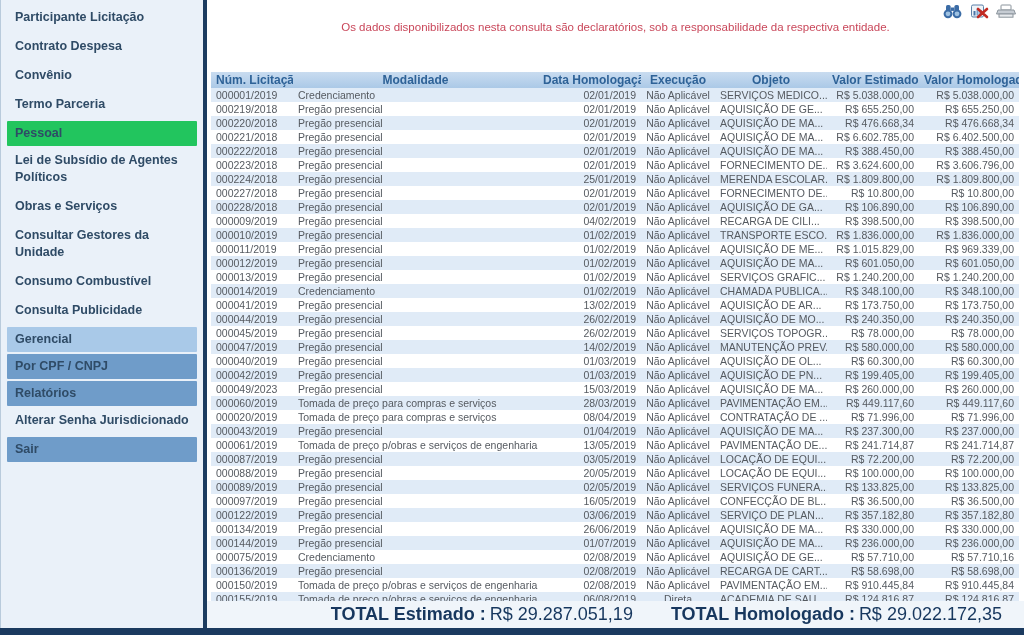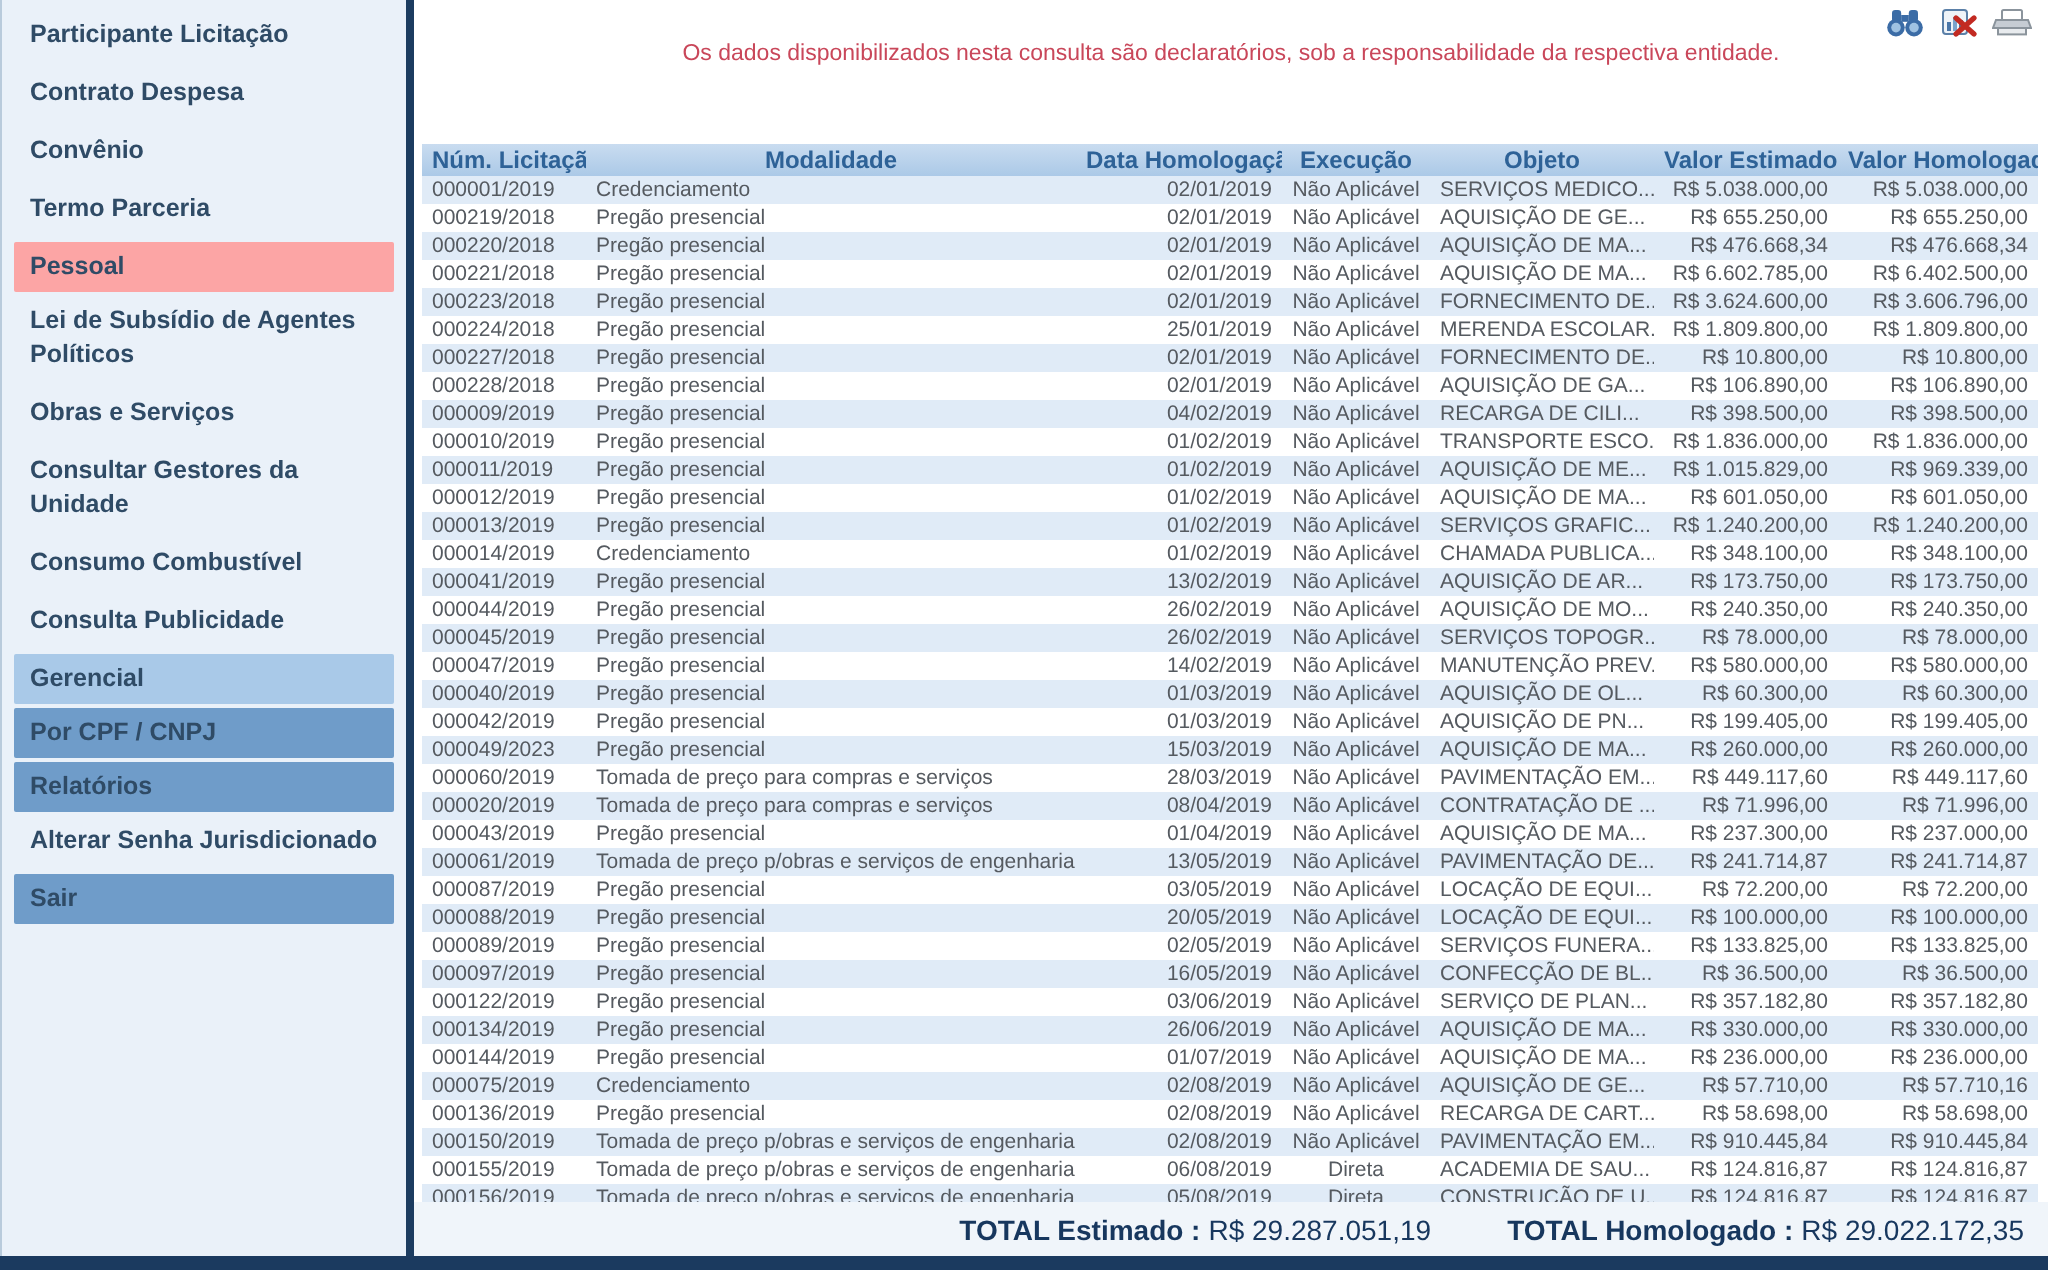--- a/index.html
+++ b/index.html
@@ -21,21 +21,21 @@
   }
   .side-item{
     margin:1px 6px 2px 6px;
     padding:4px 6px 4px 8px;
     font-size:12.5px;line-height:17px;
     color:#2f4b66;cursor:pointer;
     border-radius:1px;
     font-weight:bold;
   }
   .side-item.v-plain{background:transparent;margin-bottom:4px;}
-  .side-item.v-medium{background:#fca5a5;}
+  .side-item.v-medium{background:#22c55e;}
   .side-item.v-light{background:#a9c9e8;}
   .side-item.v-dark{background:#6f9cc9;}
 
   
   .main{flex:1;display:flex;flex-direction:column;background:#ffffff;position:relative;min-width:0;gap:32px;}
   .toolbar{position:absolute;top:3px;right:8px;display:flex;gap:7px;align-items:center;}
   .tool-btn{width:20px;height:16px;display:flex;align-items:center;justify-content:center;cursor:pointer;}
   .notice{
     margin-top:21px;text-align:center;
     color:#c9475a;font-size:11.5px;white-space:nowrap;
@@ -61,22 +61,22 @@
   table.grid tbody tr:nth-child(even){background:#ffffff;}
   td.cell-num{color:#98a1a8;}
   .al{text-align:left;} .ac{text-align:center;} .ar{text-align:right;}
 
   .table-wrap{flex:1;min-height:0;}
 
   
   .totals{
     height:27px;background:#f0f5fa;
     display:flex;align-items:center;justify-content:flex-end;
-    gap:38px;padding-right:12px;
-    color:#17375e;font-size:14px;white-space:nowrap;
+    gap:38px;padding-right:22px;
+    color:#17375e;font-size:18px;white-space:nowrap;
   }
   .totals .lbl{font-weight:bold;}
   .totals .val{font-weight:normal;margin-left:4px;}
   .bottombar{height:7px;background:#1b3a5f;}
 </style>
 </head>
 <body>
 
 <div class="page">
   <div class="content">
@@ -186,20 +186,29 @@
               <tr>
                 <td class="al cell-num">000221/2018</td>
                 <td class="al cell-modalidade">Pregão presencial</td>
                 <td class="ar cell-data-homologacao">02/01/2019</td>
                 <td class="ac cell-execucao">Não Aplicável</td>
                 <td class="al cell-objeto">AQUISIÇÃO DE MA...</td>
                 <td class="ar cell-valor-estimado">R$ 6.602.785,00</td>
                 <td class="ar cell-valor-homologado">R$ 6.402.500,00</td>
               </tr>
               <tr>
+                <td class="al cell-num">000222/2018</td>
+                <td class="al cell-modalidade">Pregão presencial</td>
+                <td class="ar cell-data-homologacao">02/01/2019</td>
+                <td class="ac cell-execucao">Não Aplicável</td>
+                <td class="al cell-objeto">AQUISIÇÃO DE MA...</td>
+                <td class="ar cell-valor-estimado">R$ 388.450,00</td>
+                <td class="ar cell-valor-homologado">R$ 388.450,00</td>
+              </tr>
+              <tr>
                 <td class="al cell-num">000223/2018</td>
                 <td class="al cell-modalidade">Pregão presencial</td>
                 <td class="ar cell-data-homologacao">02/01/2019</td>
                 <td class="ac cell-execucao">Não Aplicável</td>
                 <td class="al cell-objeto">FORNECIMENTO DE...</td>
                 <td class="ar cell-valor-estimado">R$ 3.624.600,00</td>
                 <td class="ar cell-valor-homologado">R$ 3.606.796,00</td>
               </tr>
               <tr>
                 <td class="al cell-num">000224/2018</td>

